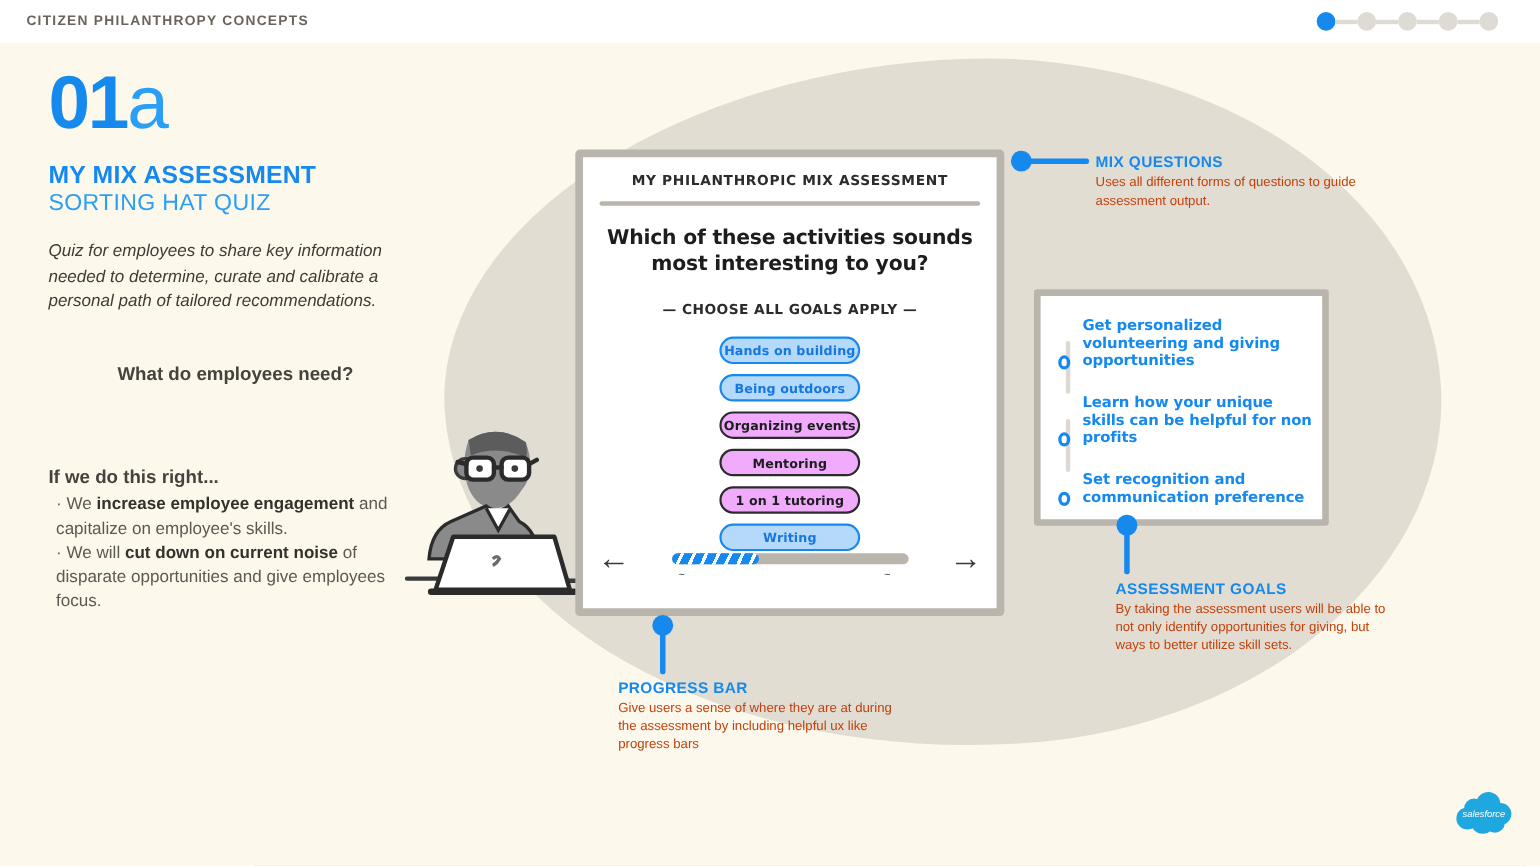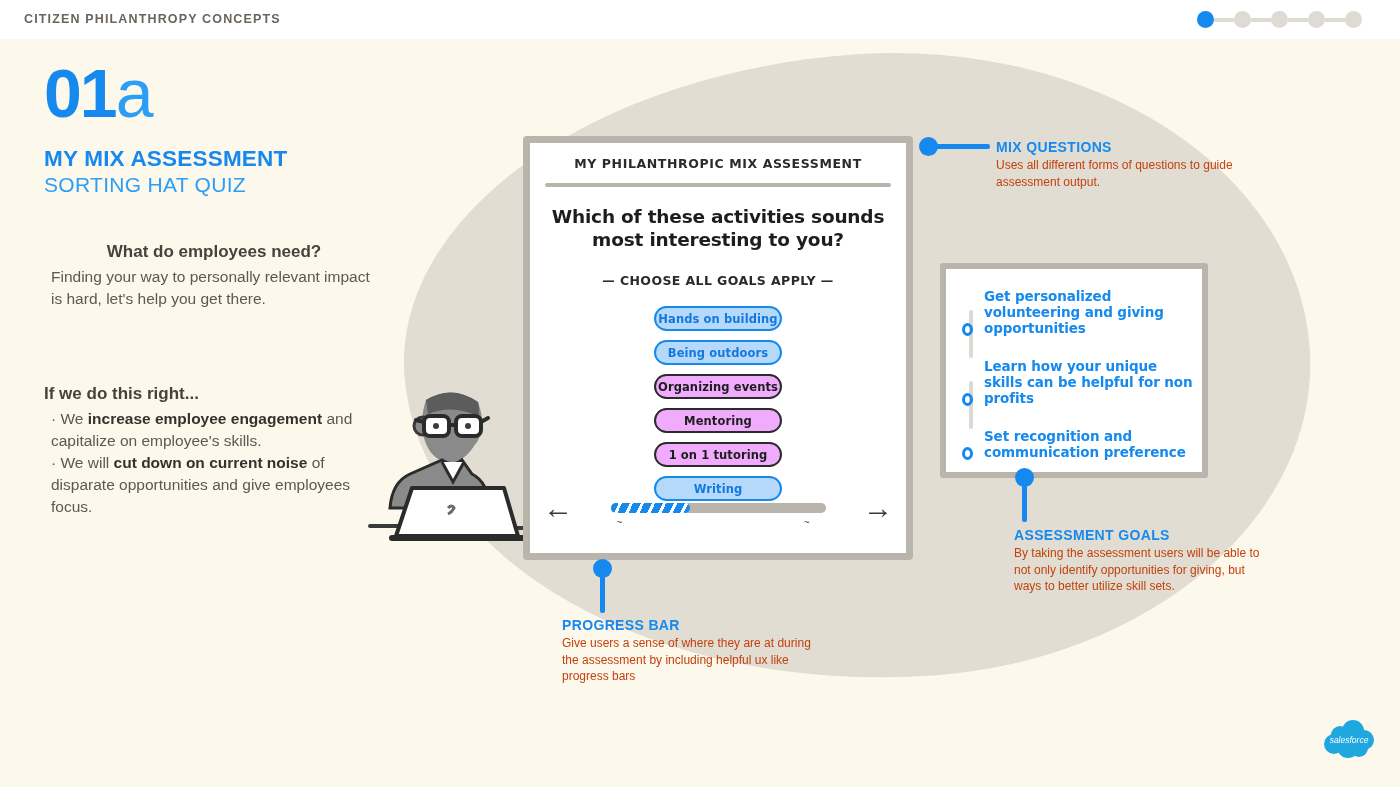--- a/index.html
+++ b/index.html
@@ -164,22 +164,22 @@
   <div class="dot-line"></div>
   <div class="dot"></div>
 </div>
 
 <div class="blob"></div>
 
 <div class="leftcol">
   <div class="bignum"><b>01</b><span>a</span></div>
   <div class="h-main">MY MIX ASSESSMENT</div>
   <div class="h-sub">SORTING HAT QUIZ</div>
+  <div class="italic-p">Quiz for employees to share key information needed to determine, curate and calibrate a personal path of tailored recommendations.</div>
   <div class="q-head">What do employees need?</div>
-  <div class="q-body">Finding your way to personally relevant impact is hard, let's help you get there.</div>
   <div class="if-head">If we do this right...</div>
   <div class="if-body">
     <div><span>· We </span><b>increase employee engagement</b><span> and capitalize on employee's skills.</span></div>
     <div><span>· We will </span><b>cut down on current noise</b><span> of disparate opportunities and give employees focus.</span></div>
   </div>
 </div>
 
 <svg class="person" viewBox="0 0 175 180">
   <g fill="none" stroke="#3a3a3a" stroke-width="4" stroke-linecap="round" stroke-linejoin="round">
     <path d="M2 148 L30 148"></path>

